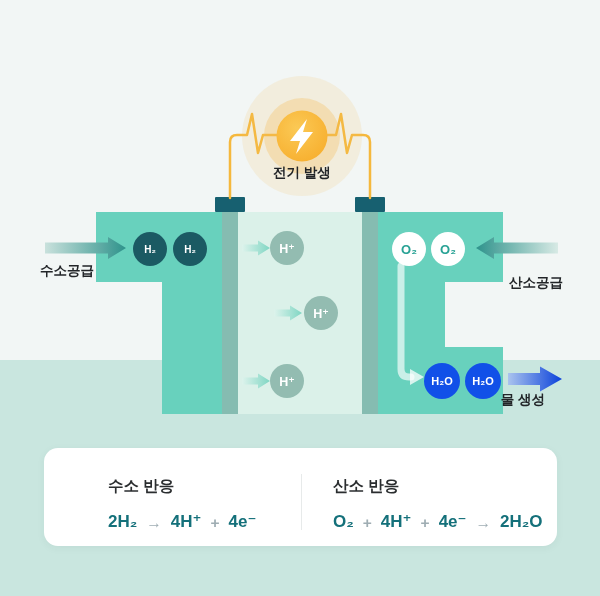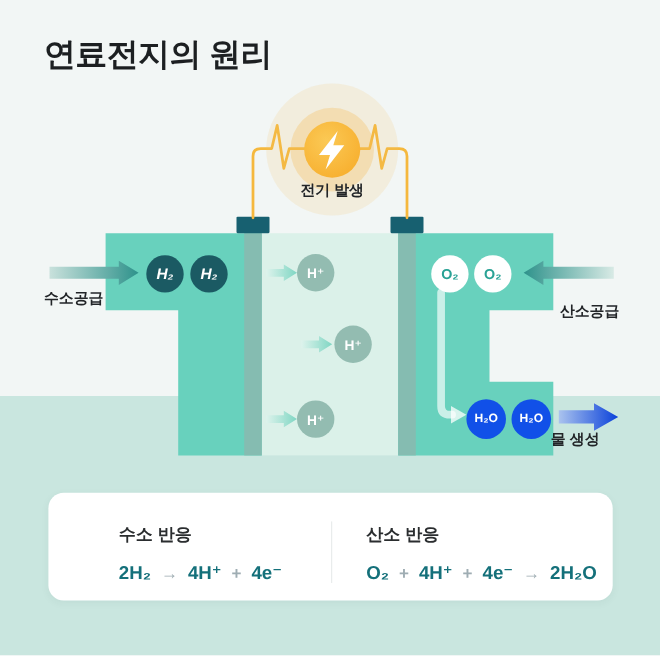--- a/index.html
+++ b/index.html
@@ -25,21 +25,21 @@
   .stage{position:relative;width:600px;height:596px;background:var(--bg-top);overflow:hidden;}
   .band{position:absolute;left:0;top:360px;width:600px;height:236px;background:var(--bg-band);}
   .layer{position:absolute;left:0;top:0;width:600px;height:596px;}
   .page-title{position:absolute;left:40px;top:30px;font-size:29px;font-weight:700;color:#1C1F21;letter-spacing:-0.5px;}
   .k-label{position:absolute;font-size:13.5px;font-weight:700;color:var(--text-dark);white-space:nowrap;}
   .elec-label{left:302px;top:164px;transform:translateX(-50%);}
   .h-supply-label{left:40px;top:262px;}
   .o-supply-label{right:37px;top:262px;margin-top:12px;}
   .water-label{right:55px;top:391px;}
   .mol{position:absolute;width:34px;height:34px;border-radius:50%;display:flex;align-items:center;justify-content:center;font-weight:700;color:#fff;}
-  .mol-h2{background:var(--h2-circle);font-size:14px;font-style:italic;}
+  .mol-h2{background:var(--h2-circle);font-size:10px;}
   .mol-hp{background:var(--h-ion-circle);font-size:12.5px;}
   .mol-o2{background:#fff;color:var(--o2-text);font-size:13px;}
   .mol-h2o{background:var(--h2o-circle);font-size:11px;width:36px;height:36px;}
   .card{position:absolute;left:44px;top:448px;width:513px;height:98px;background:#fff;border-radius:14px;box-shadow:0 2px 8px rgba(20,60,55,0.05);}
   .card-col{position:absolute;top:28px;}
   .col-h{left:30px;margin-left:34px;}
   .col-o{left:289px;}
   .card-divider{position:absolute;left:257px;top:26px;width:1px;height:56px;background:#E7EAEA;}
   .rx-title{font-size:15.5px;font-weight:700;color:#2A2D2F;}
   .rx-formula{display:flex;align-items:flex-end;gap:9px;margin-top:14px;font-weight:700;}
@@ -135,21 +135,20 @@
   <div class="mol mol-o2" style="left:431px;top:232px;">
       <span>O₂</span>
     </div>
   <div class="mol mol-h2o" style="left:424px;top:363px;">
       <span>H₂O</span>
     </div>
   <div class="mol mol-h2o" style="left:465px;top:363px;">
       <span>H₂O</span>
     </div>
 
-  <h1 class="page-title">연료전지의 원리</h1>
   <div class="k-label elec-label">전기 발생</div>
   <div class="k-label h-supply-label">수소공급</div>
   <div class="k-label o-supply-label">산소공급</div>
   <div class="k-label water-label">물 생성</div>
 
   <div class="card">
     <div class="card-col col-h">
       <div class="rx-title">수소 반응</div>
       <div class="rx-formula">
         <span class="tk-chem">2H₂</span>

